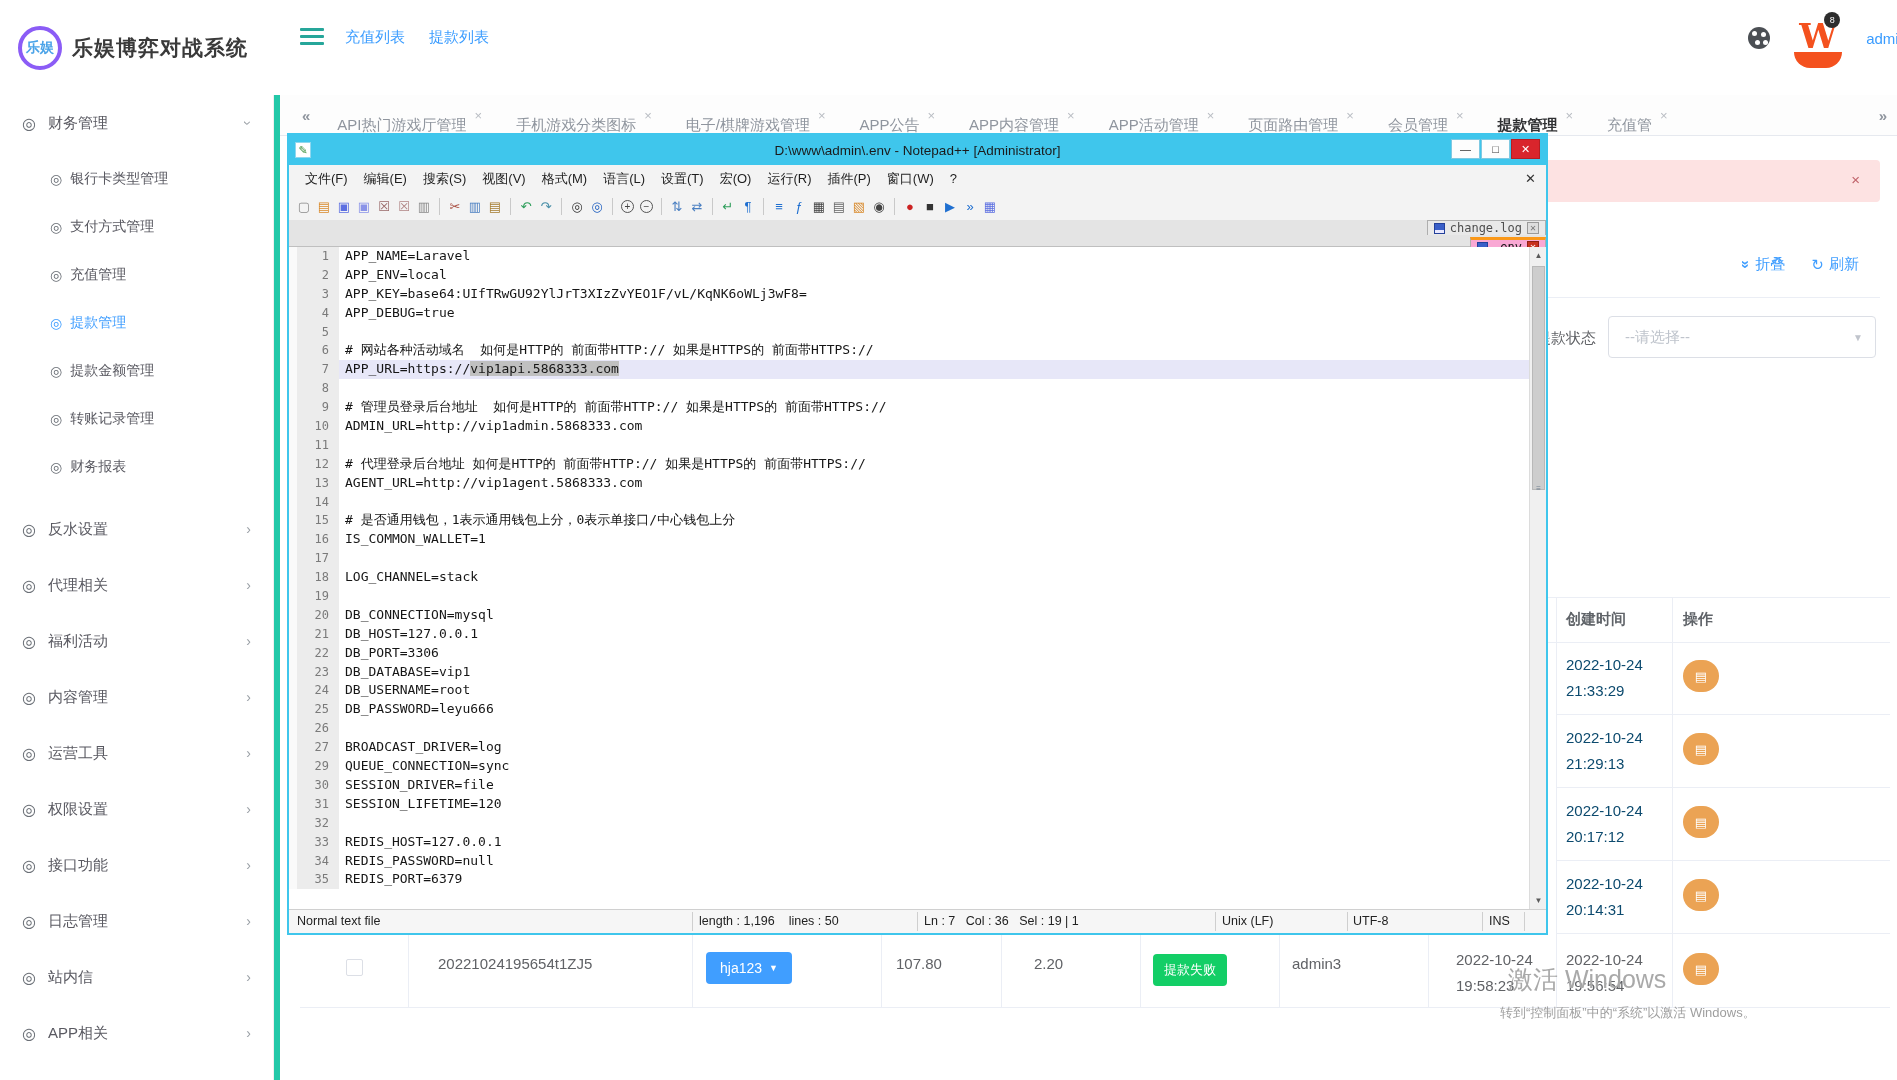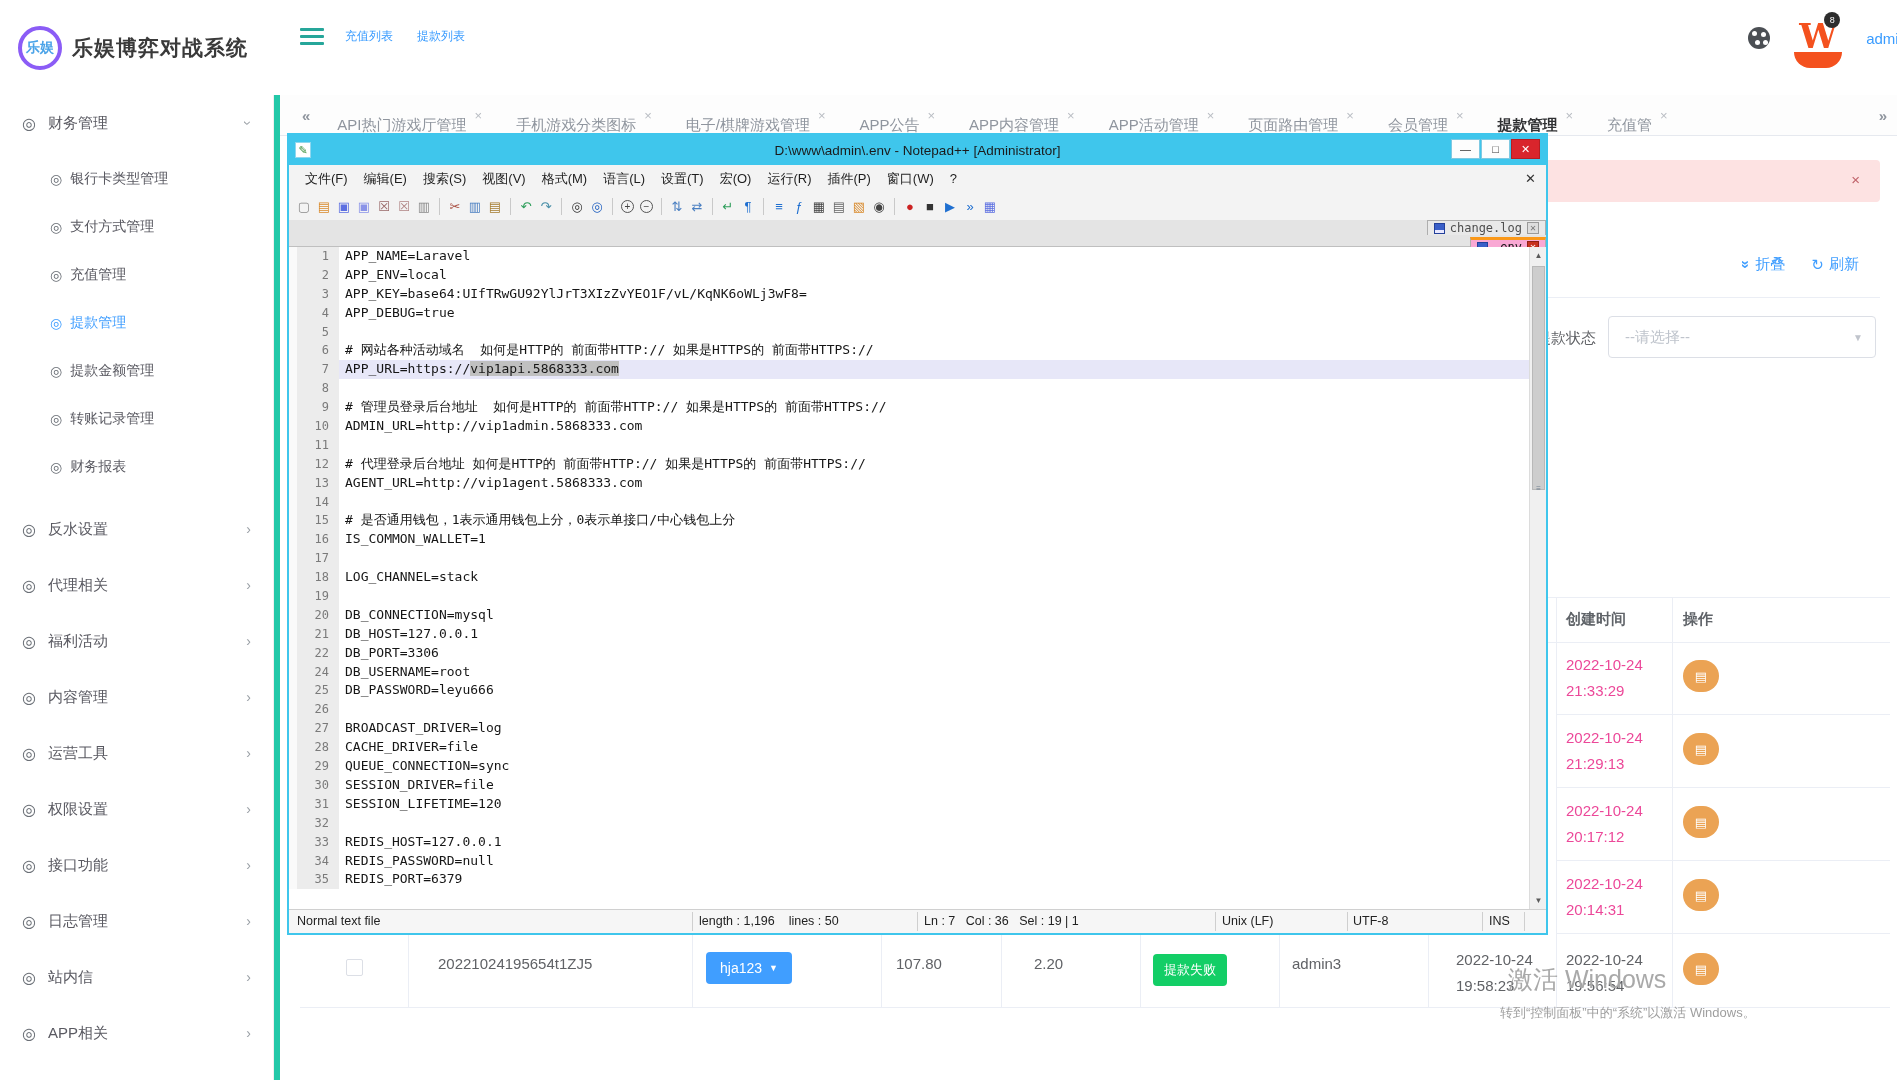--- a/index.html
+++ b/index.html
@@ -9,21 +9,21 @@
 
   
   .header { position:absolute; left:0; top:0; width:1897px; height:95px; background:#fff; z-index:3; }
   .logo-area { position:absolute; left:0; top:0; width:274px; height:95px; display:flex; align-items:center; padding-left:18px; gap:10px; }
   .logo-badge { width:44px; height:44px; border:4px solid #8b5cf6; border-radius:50%; color:#4aa3e8;
     display:flex; align-items:center; justify-content:center; font-size:14px; font-weight:bold; }
   .logo-title { font-size:21px; font-weight:bold; color:#3a3a3a; letter-spacing:1px; }
   .hamburger { position:absolute; left:300px; top:28px; width:24px; height:18px; cursor:pointer; }
   .hamburger i { display:block; height:3px; background:#26a69a; margin-bottom:4px; border-radius:1px; }
   .top-links { position:absolute; left:345px; top:28px; display:flex; gap:24px; }
-  .top-links span { color:#3a9cff; font-size:12px; cursor:pointer; }
+  .top-links span { color:#3a9cff; font-size:15px; cursor:pointer; }
   .hdr-right { position:absolute; right:-10px; top:12px; display:flex; align-items:center; gap:22px; }
   .palette-icon { width:22px; height:22px; border-radius:50%; background:#4b4f54; position:relative; }
   .palette-icon::after { content:""; position:absolute; left:4px; top:4px; width:5px; height:5px; border-radius:50%;
     background:#fff; box-shadow:9px 1px 0 #fff, 3px 9px 0 #fff, 11px 9px 0 #fff; }
   .avatar { width:52px; height:52px; position:relative; }
   .avatar .w { position:absolute; left:7px; top:4px; font-size:34px; font-weight:bold; color:#f4511e; font-family:"DejaVu Serif",serif; }
   .avatar .ball { position:absolute; right:4px; top:0; width:16px; height:16px; background:#2d2d2d; border-radius:50%;
     color:#fff; font-size:9px; display:flex; align-items:center; justify-content:center; }
   .avatar .bowl { position:absolute; left:2px; bottom:-4px; width:48px; height:16px; background:#f4511e; border-radius:0 0 24px 24px; }
   .hdr-user { color:#3a9cff; font-size:15px; }
@@ -65,21 +65,21 @@
   .filter-select { position:absolute; left:1608px; top:316px; width:268px; height:42px; border:1px solid #dcdfe6; border-radius:4px;
     background:#fff; z-index:2; display:flex; align-items:center; padding:0 42px 0 16px; color:#bfc4cc; font-size:15px; cursor:pointer; }
   .filter-select .caret { position:absolute; right:12px; color:#c0c4cc; font-size:10px; }
 
   
   .hline { position:absolute; background:#ebeef5; height:1px; z-index:1; }
   .vline { position:absolute; background:#ebeef5; width:1px; z-index:1; }
   .th-text { position:absolute; color:#5f6368; font-size:15px; font-weight:bold; z-index:1; }
   .r-rows { position:absolute; left:1556px; top:642px; width:334px; z-index:1; }
   .r-row { height:73px; border-bottom:1px solid #ebeef5; position:relative; }
-  .r-date { position:absolute; left:10px; top:10px; width:104px; color:#ec4899; font-size:15px; line-height:26px; }
+  .r-date { position:absolute; left:10px; top:10px; width:104px; color:#0c4a6e; font-size:15px; line-height:26px; }
   .op-btn { position:absolute; left:127px; top:18px; width:36px; height:32px; border-radius:16px; background:#eba354; border:none;
     color:#fff; font-size:13px; display:flex; align-items:center; justify-content:center; cursor:pointer; }
 
   
   .bottom-row { position:absolute; left:300px; top:935px; width:1590px; height:73px; background:#fff; border-bottom:1px solid #ebeef5; z-index:1; }
   .bottom-row .bv { position:absolute; top:0; width:1px; height:73px; background:#ebeef5; }
   .b-cell { position:absolute; top:20px; color:#606266; font-size:15px; }
   .b-date { line-height:26px; width:100px; top:12px; }
   .checkbox { position:absolute; left:46px; top:24px; width:17px; height:17px; border:1px solid #dcdfe6; border-radius:2px; background:#fff; cursor:pointer; }
   .acct-btn { position:absolute; left:406px; top:17px; background:#409EFF; color:#fff; border:none; border-radius:4px;
@@ -573,38 +573,38 @@
           </div>
           <div class="code-line">
             <span class="ln">21</span>
             <span class="tx">DB_HOST=127.0.0.1</span>
           </div>
           <div class="code-line">
             <span class="ln">22</span>
             <span class="tx">DB_PORT=3306</span>
           </div>
           <div class="code-line">
+            <span class="ln">23</span>
+            <span class="tx">DB_DATABASE=vip1</span>
+          </div>
+          <div class="code-line">
             <span class="ln">24</span>
             <span class="tx">DB_USERNAME=root</span>
           </div>
           <div class="code-line">
             <span class="ln">25</span>
             <span class="tx">DB_PASSWORD=leyu666</span>
           </div>
           <div class="code-line">
             <span class="ln">26</span>
             <span class="tx"></span>
           </div>
           <div class="code-line">
             <span class="ln">27</span>
             <span class="tx">BROADCAST_DRIVER=log</span>
-          </div>
-          <div class="code-line">
-            <span class="ln">28</span>
-            <span class="tx">CACHE_DRIVER=file</span>
           </div>
           <div class="code-line">
             <span class="ln">29</span>
             <span class="tx">QUEUE_CONNECTION=sync</span>
           </div>
           <div class="code-line">
             <span class="ln">30</span>
             <span class="tx">SESSION_DRIVER=file</span>
           </div>
           <div class="code-line">

